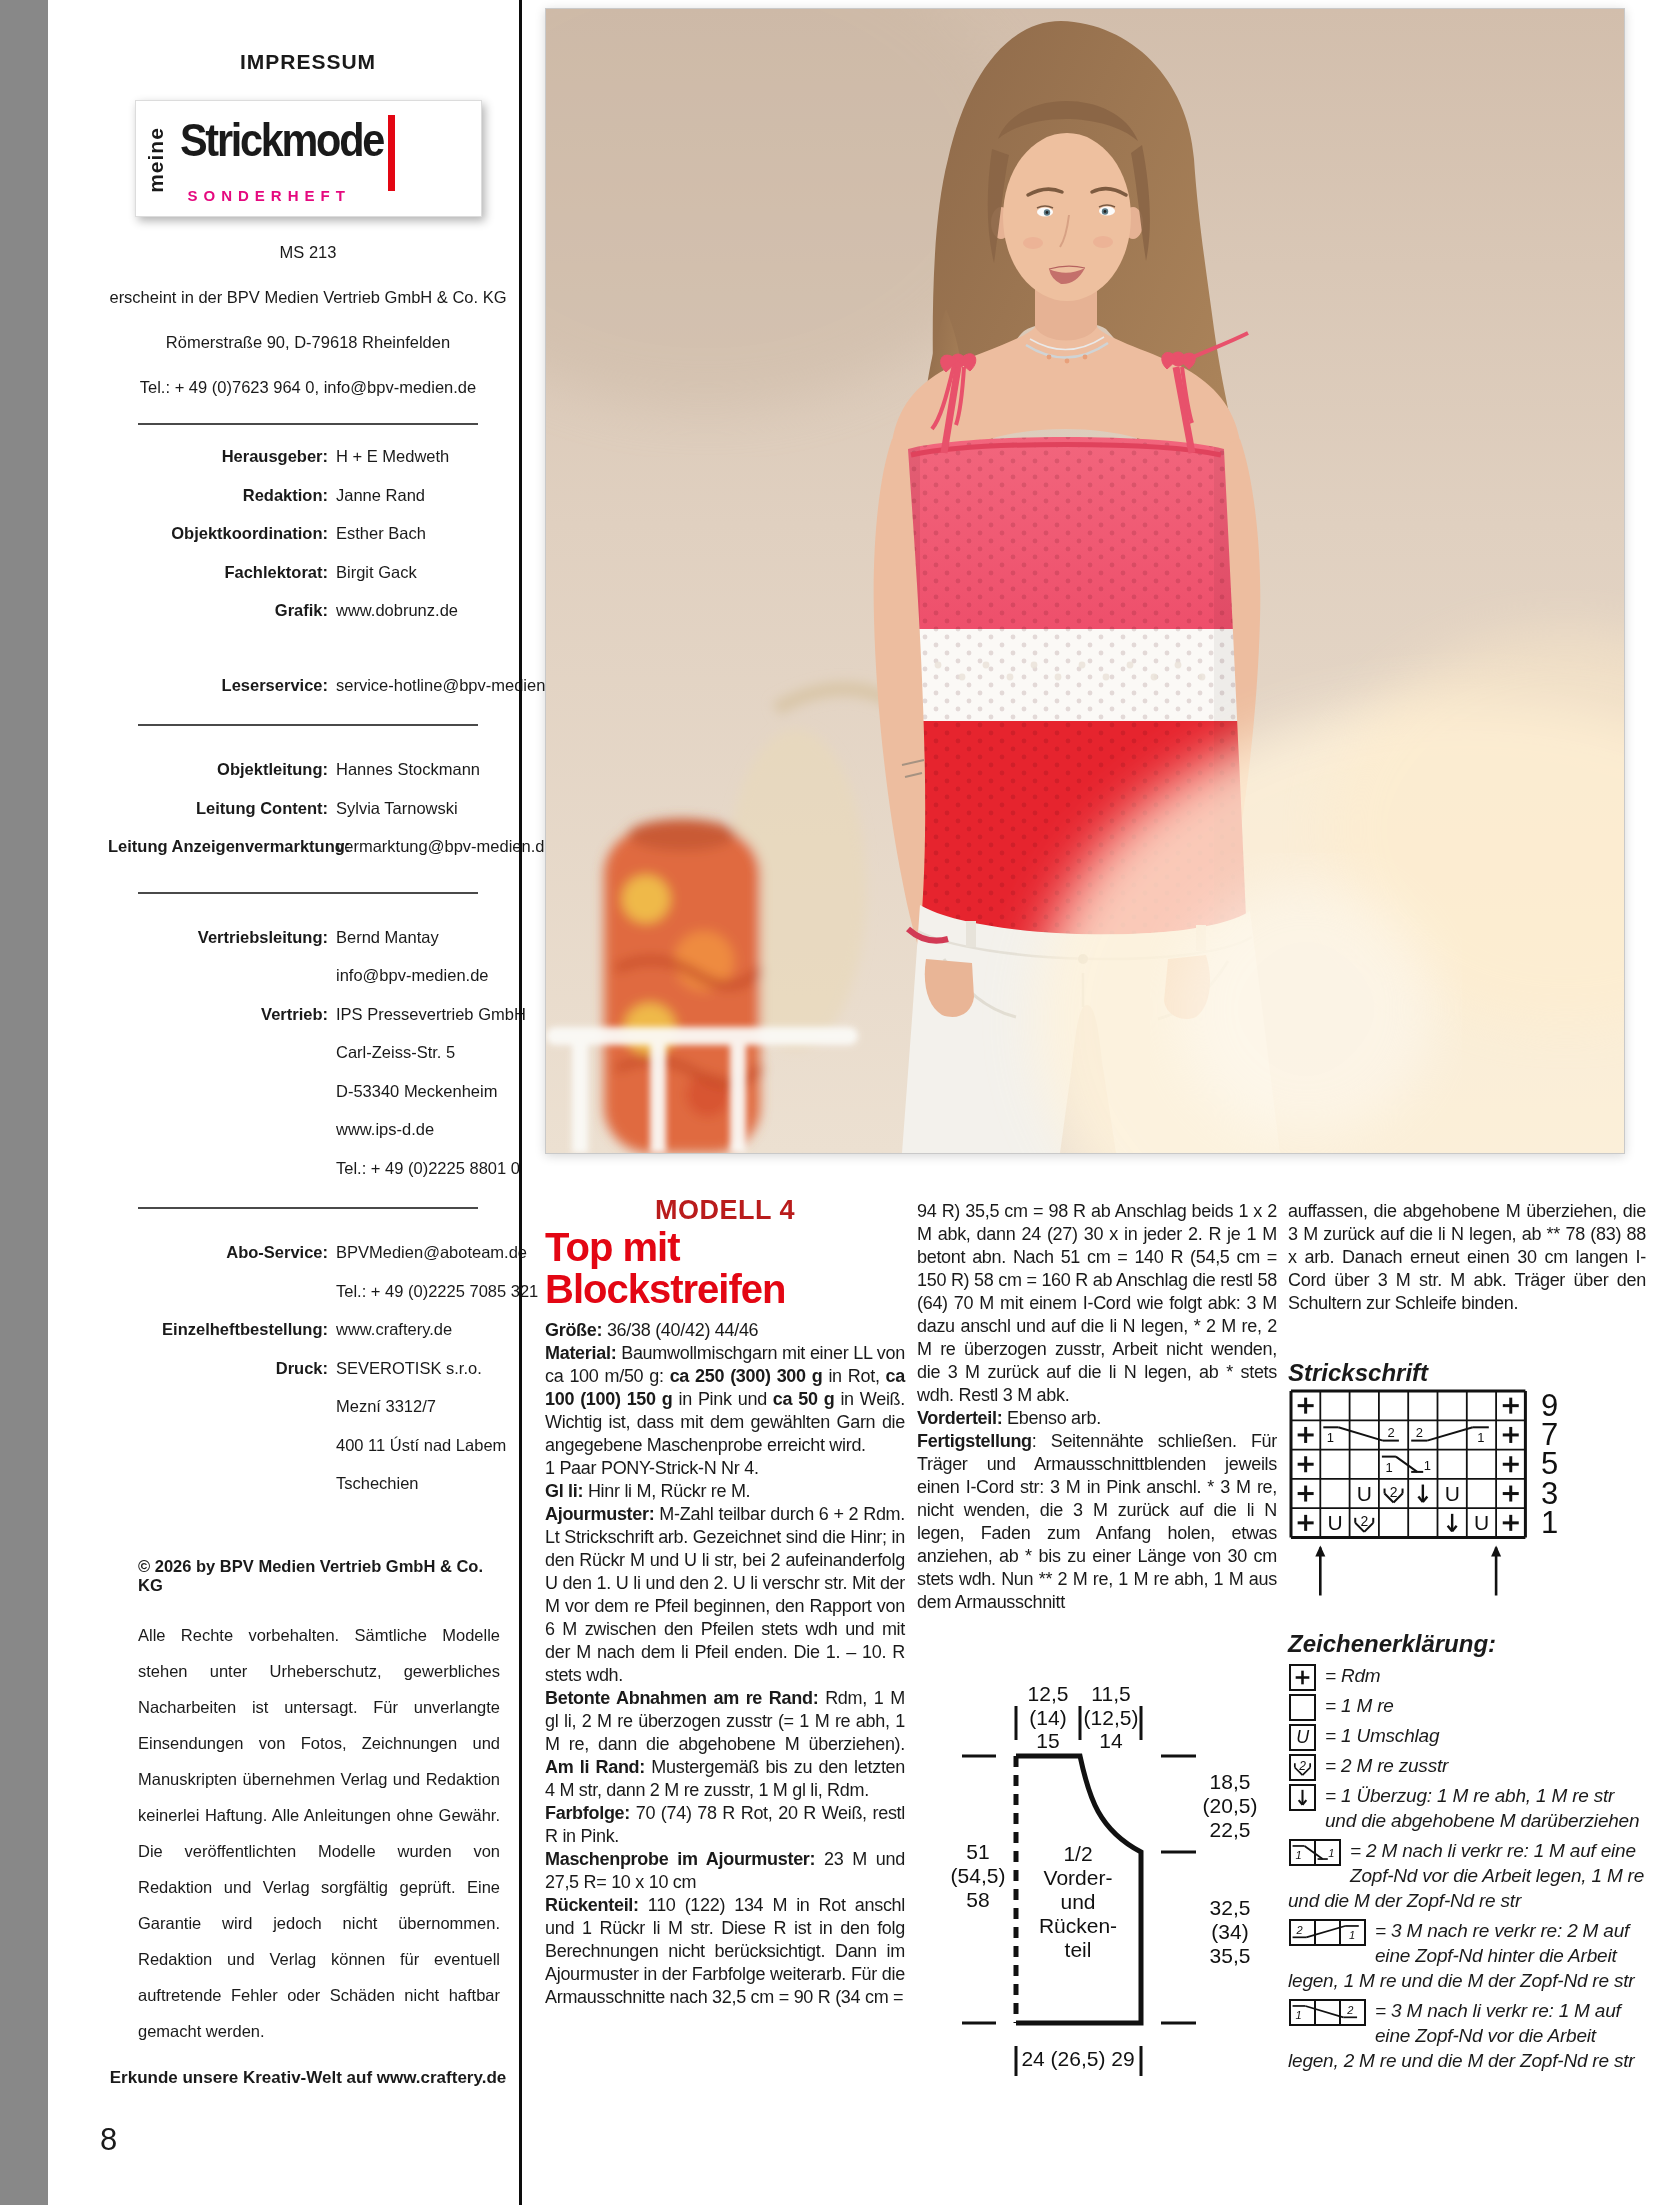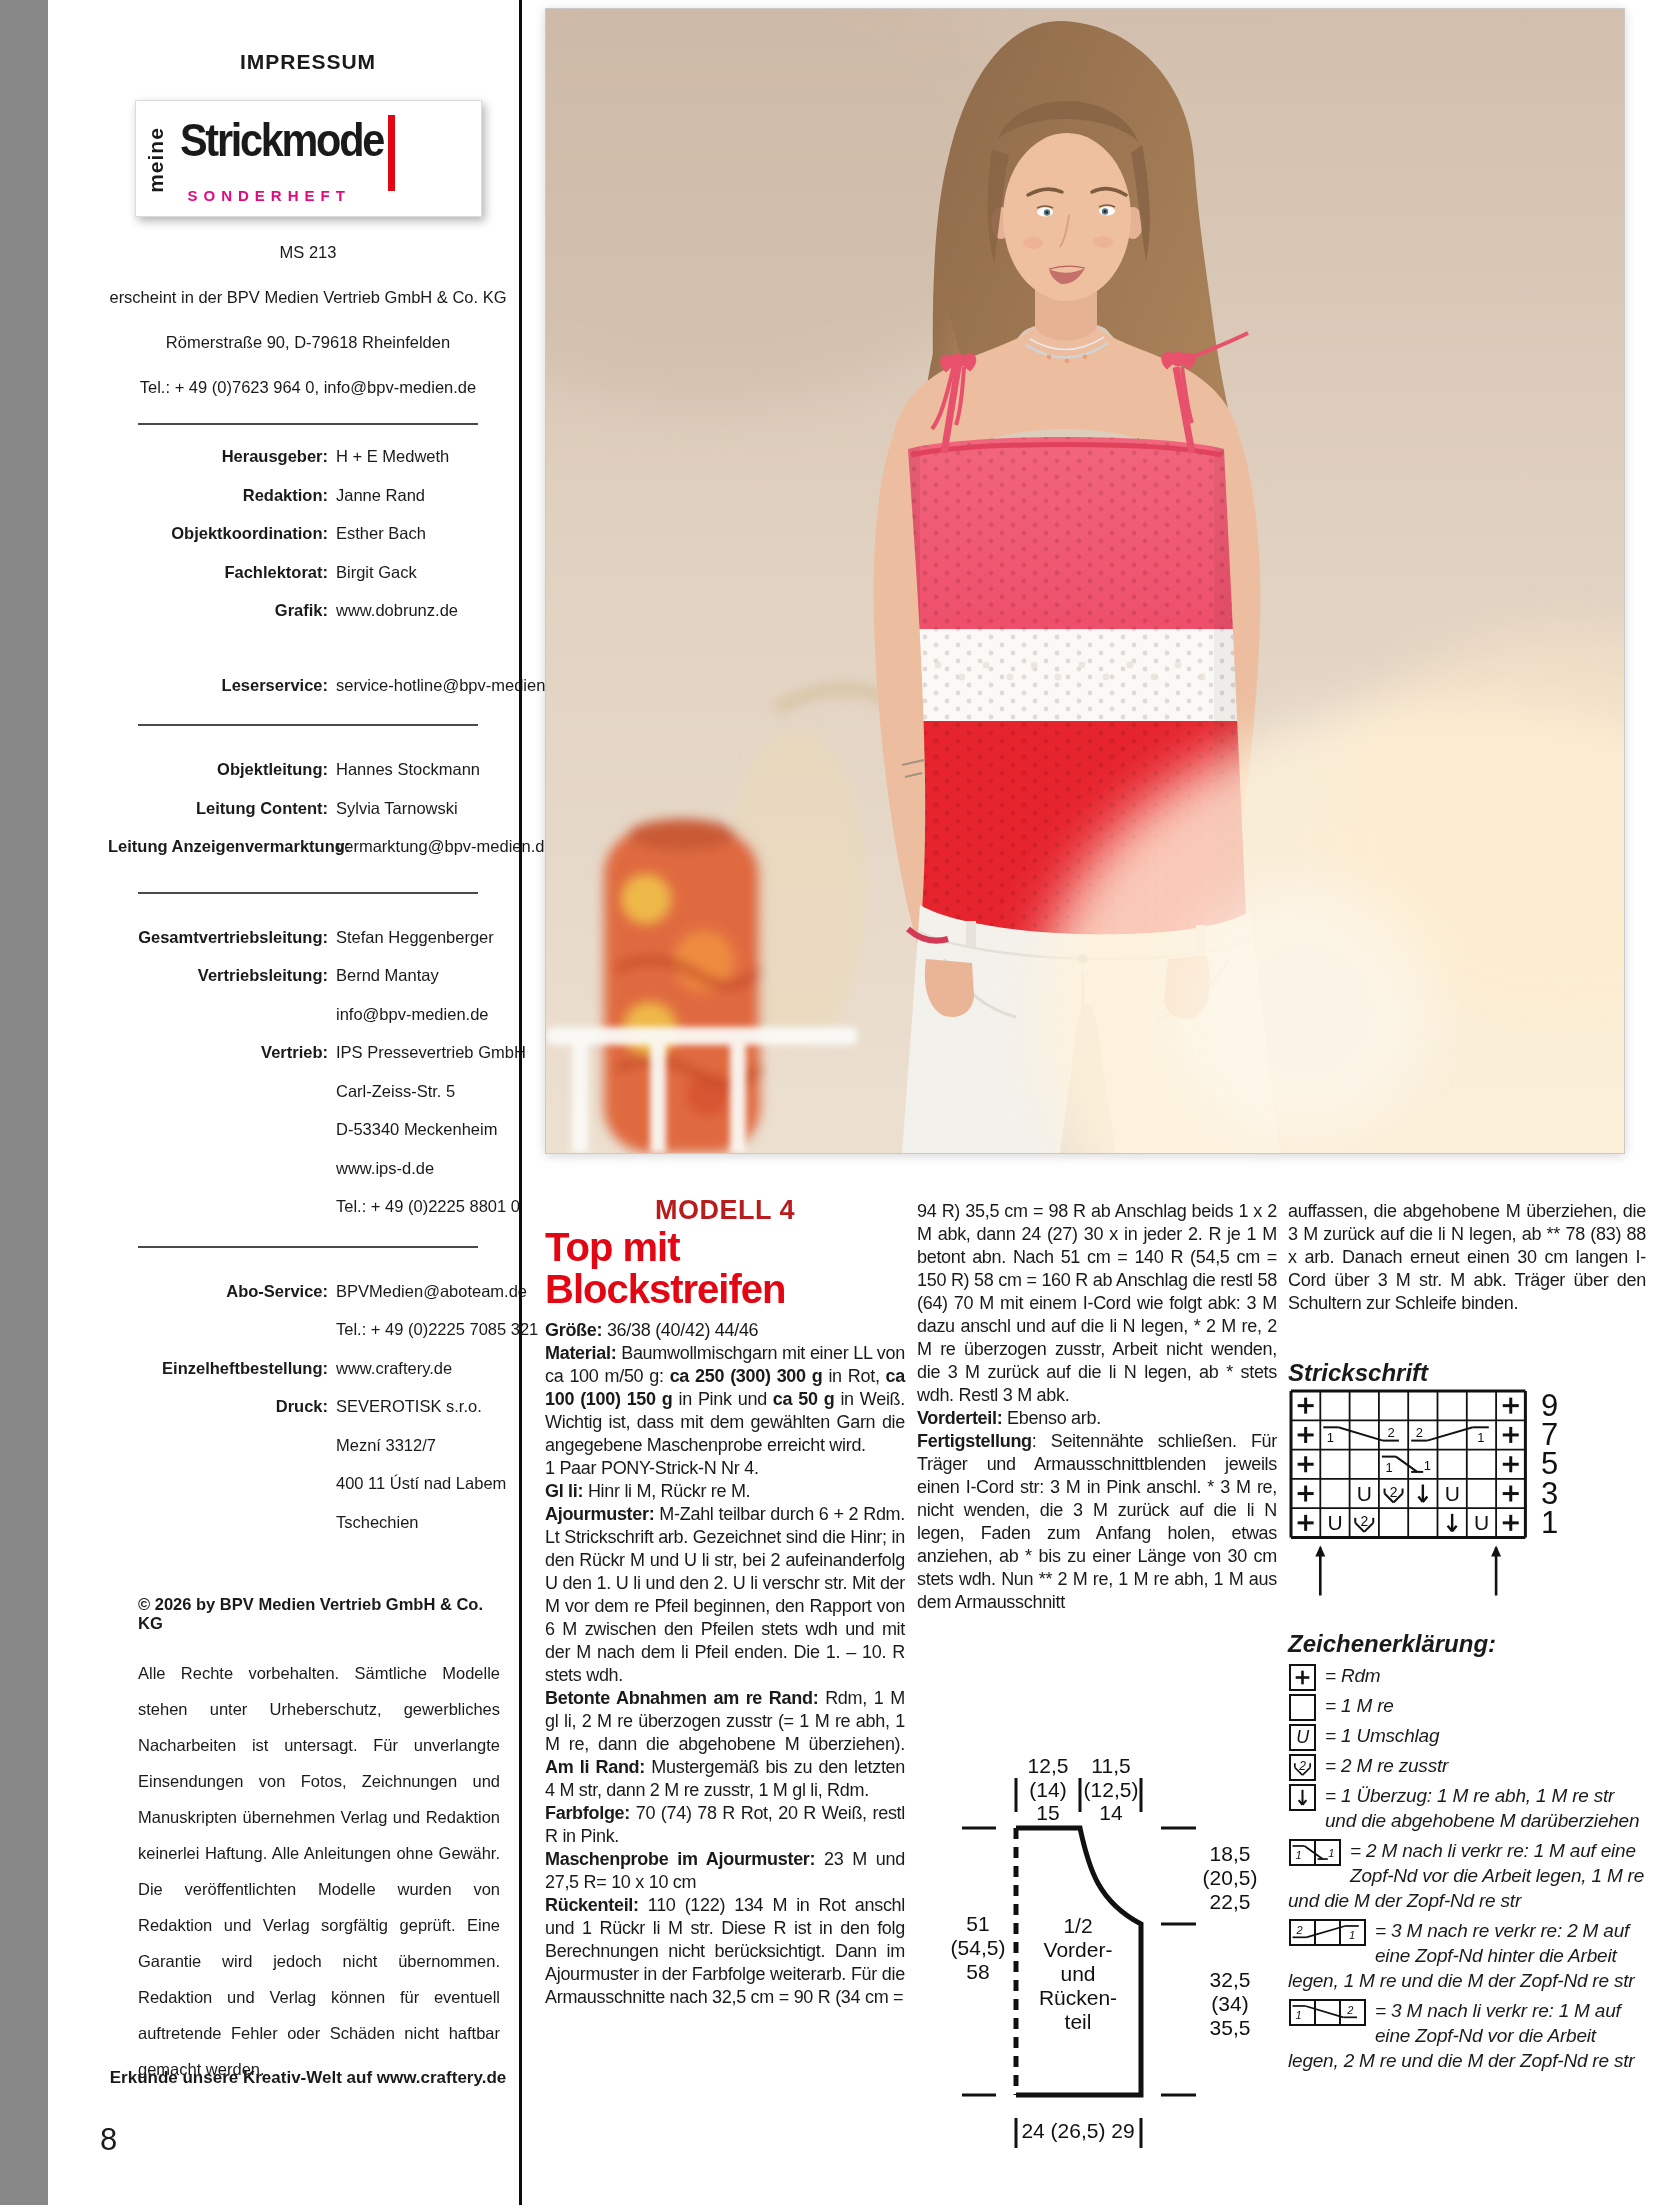--- a/index.html
+++ b/index.html
@@ -51,21 +51,21 @@
          margin:2px 0 9px;text-align:left;}
   .col p{margin:0;}
   .subhead{font-size:24px;font-weight:700;font-style:italic;text-align:left;letter-spacing:0;}
   #strick-head{margin-top:46px;}
   #zeich-head{margin-top:26px;margin-bottom:8px;}
   #chart-box{margin-top:4px;}
   .lg-item{clear:both;margin-bottom:5px;font-style:italic;font-size:19px;line-height:25px;
            text-align:left;letter-spacing:-.2px;overflow:visible;}
   .lg-item svg{float:left;margin:0 8px 0 0;}
   
-  #schematic{position:absolute;left:876px;top:1740px;width:345px;height:460px;text-decoration:underline;}
+  #schematic{position:absolute;left:876px;top:1668px;width:345px;height:460px;text-decoration:underline;}
 </style>
 </head>
 <body>
 
 <div id="page">
 
   <div id="sidebar">
     <div id="imp-title">IMPRESSUM</div>
 
     <div id="logo">
@@ -120,24 +120,20 @@
           <span class="ilabel">Leitung Content:</span>
           <span class="ival">Sylvia Tarnowski</span>
         </div>
         <div class="irow">
           <span class="ilabel">Leitung Anzeigenvermarktung:</span>
           <span class="ival">vermarktung@bpv-medien.de</span>
         </div>
       </div>
     <div class="hr"></div>
     <div id="blockC" class="iblock">
-        <div class="irow">
-          <span class="ilabel">Gesamtvertriebsleitung:</span>
-          <span class="ival">Stefan Heggenberger</span>
-        </div>
         <div class="irow">
           <span class="ilabel">Vertriebsleitung:</span>
           <span class="ival">Bernd Mantay</span>
         </div>
         <div class="irow">
           <span class="ilabel"></span>
           <span class="ival">info@bpv-medien.de</span>
         </div>
         <div class="irow">
           <span class="ilabel">Vertrieb:</span>

